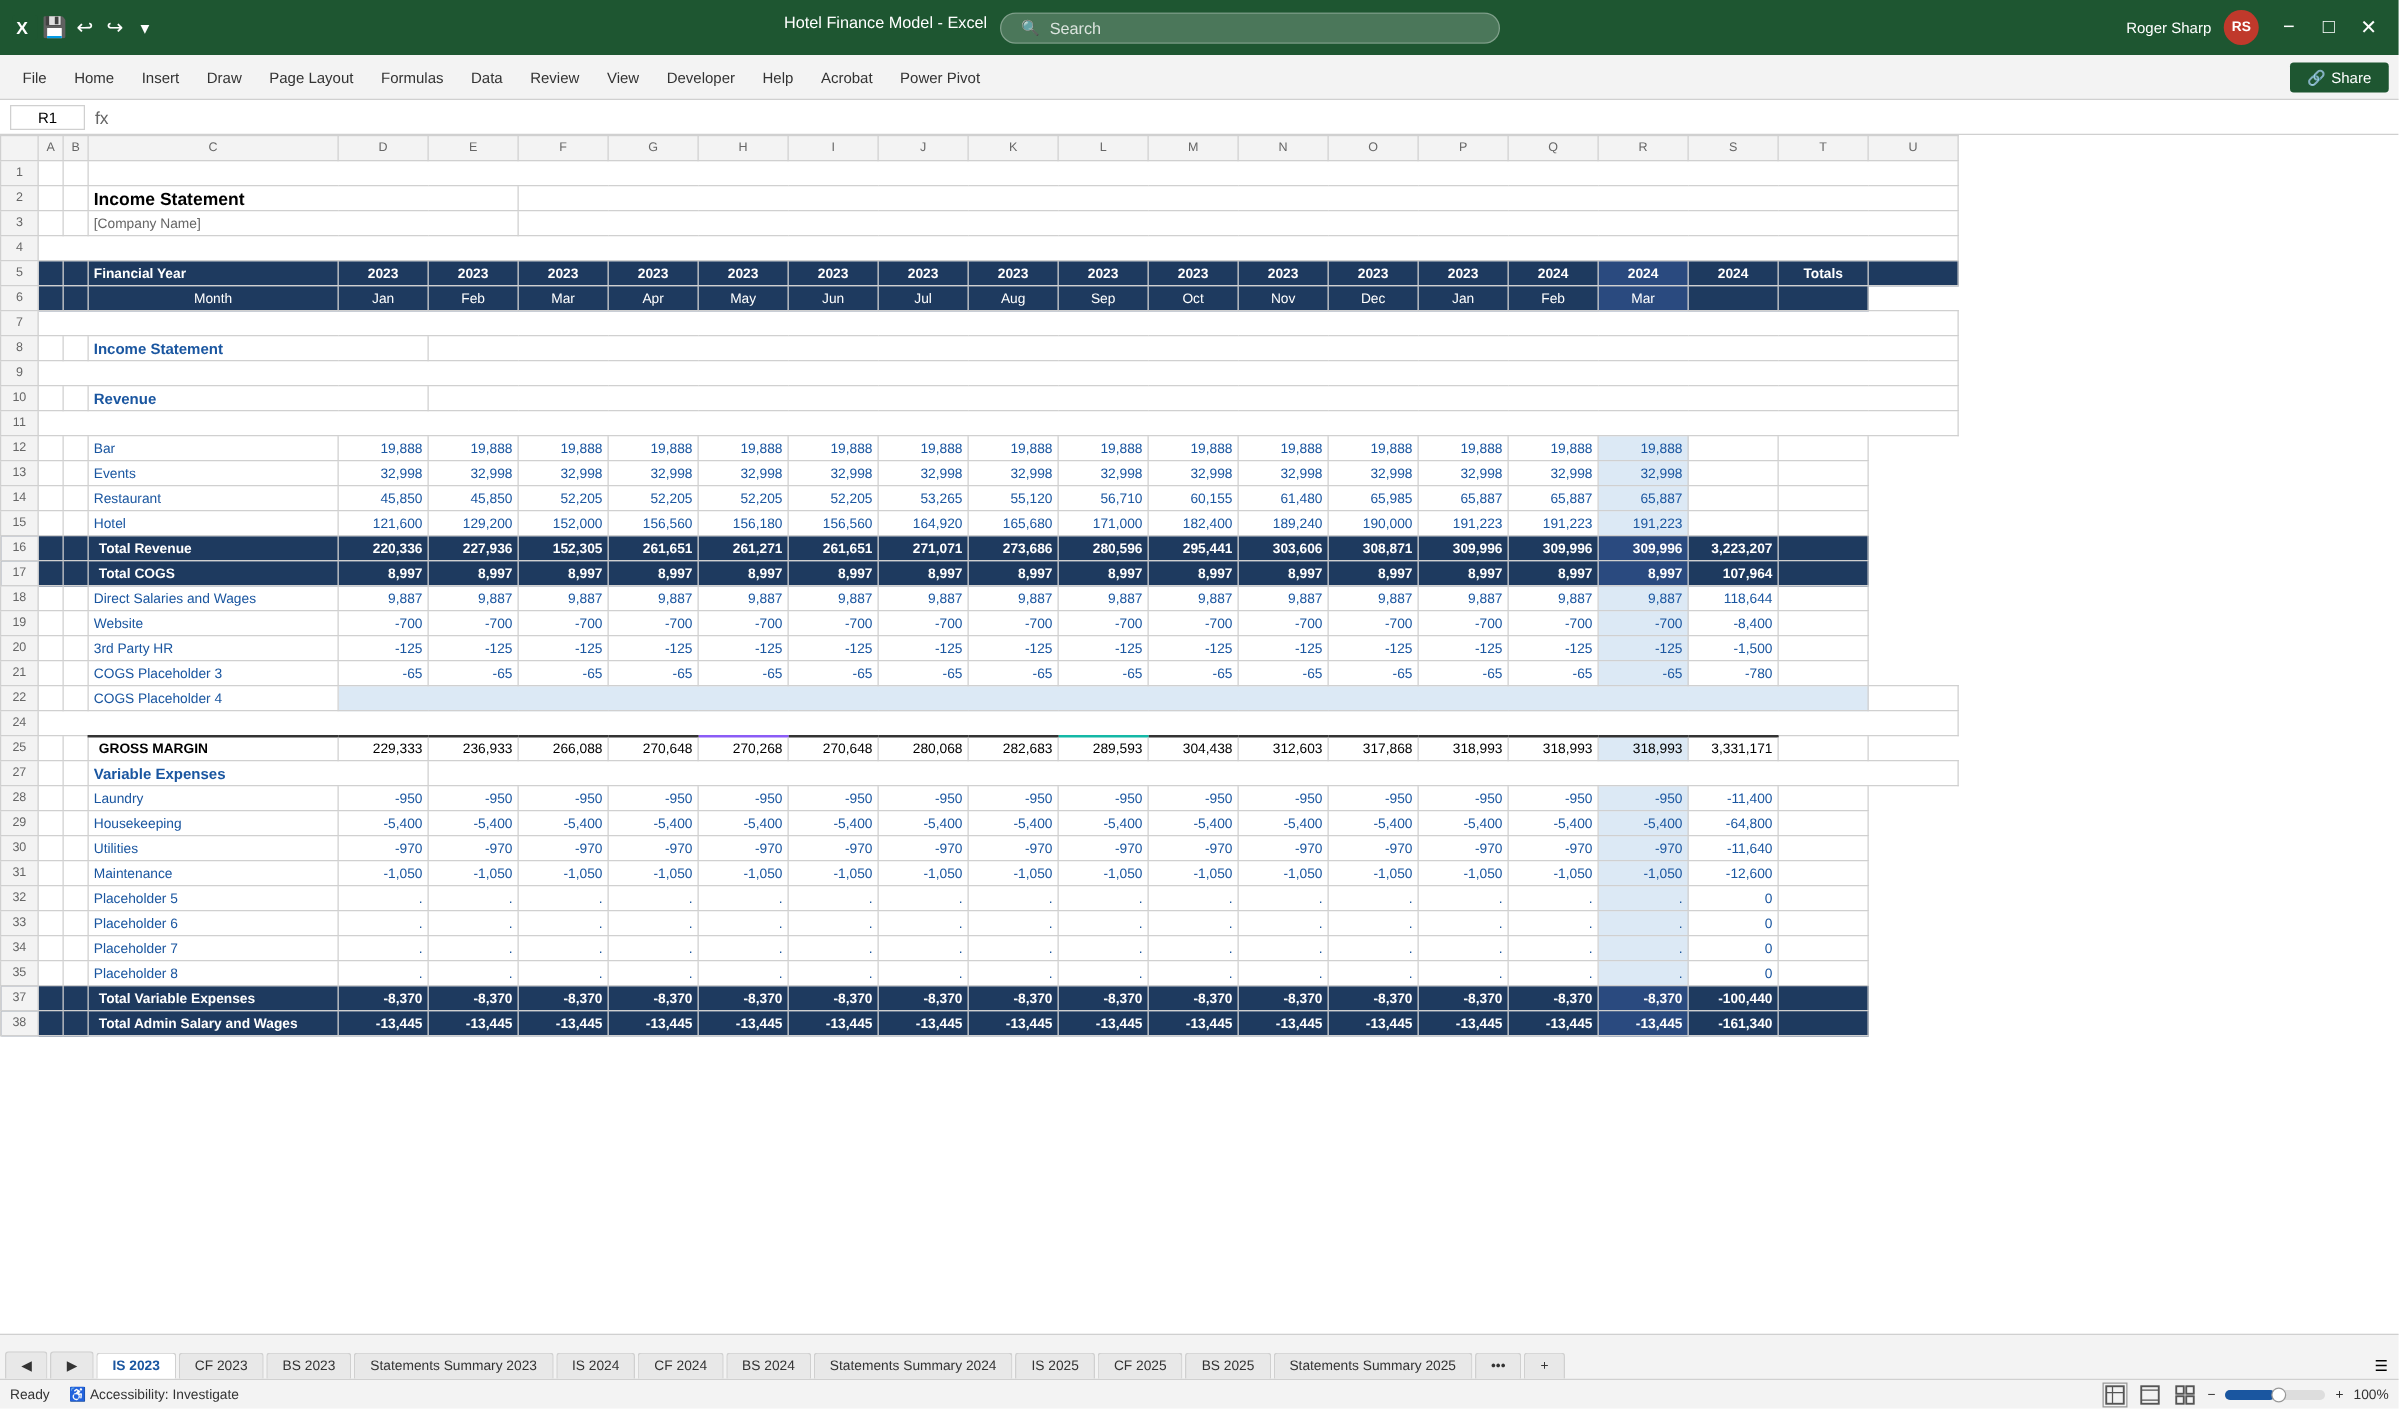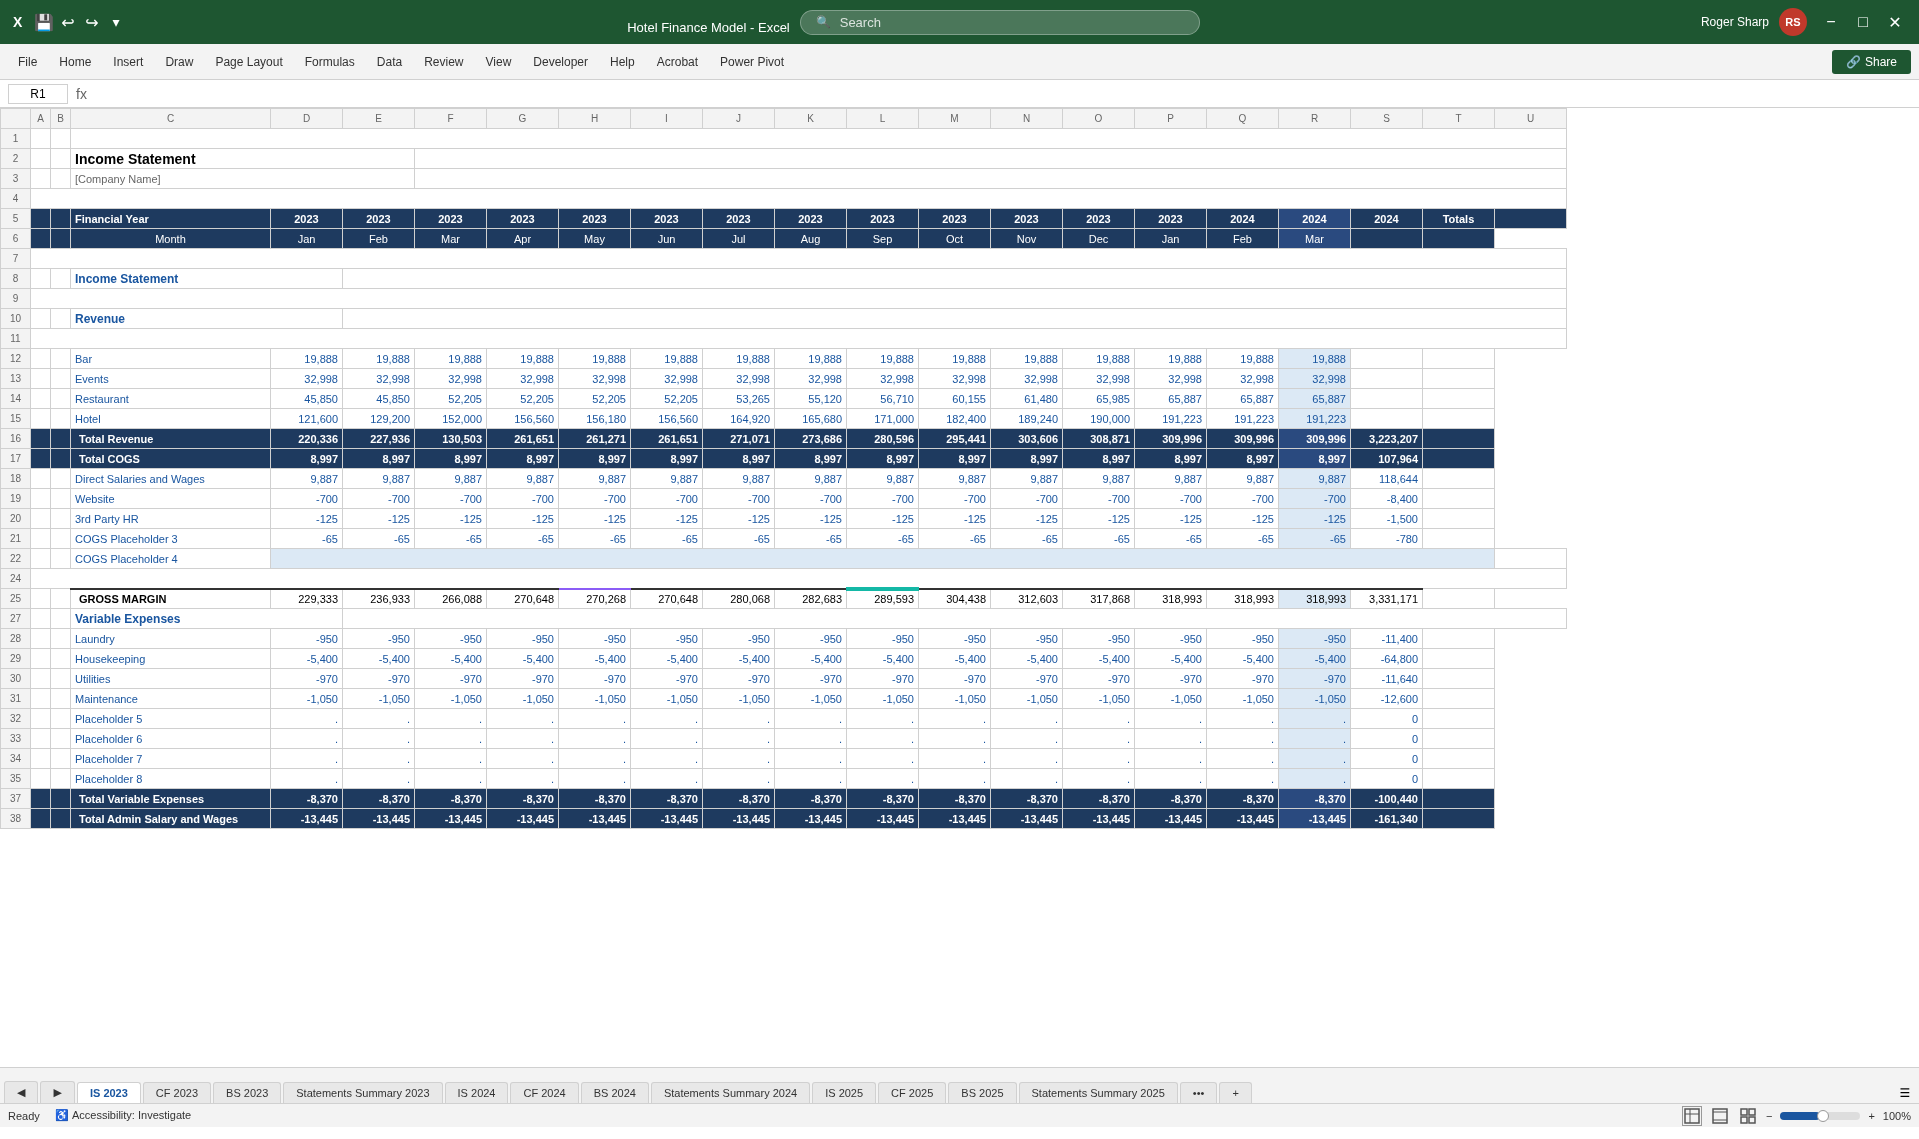--- a/index.html
+++ b/index.html
@@ -10,21 +10,21 @@
       background: #1e5631;
       color: white;
       height: 44px;
       display: flex;
       align-items: center;
       padding: 0 10px;
       gap: 8px;
     }
     .title-bar-icons { display: flex; gap: 4px; align-items: center; }
     .title-icon { width: 20px; height: 20px; display: flex; align-items: center; justify-content: center; font-size: 14px; cursor: pointer; }
-    .title-center { flex: 1; display: flex; justify-content: center; align-items: flex-end; gap: 10px; }
+    .title-center { flex: 1; display: flex; justify-content: center; align-items: flex-start; gap: 10px; }
     .search-box {
       background: rgba(255,255,255,0.2);
       border: 1px solid rgba(255,255,255,0.3);
       border-radius: 20px;
       padding: 4px 16px;
       color: white;
       width: 400px;
       display: flex;
       align-items: center;
       gap: 8px;
@@ -531,21 +531,21 @@
           <td></td>
         </tr>
 
         <tr style="background:#1e3a5f; color:white;">
           <td class="row-num" style="background:#f3f3f3; color:#666;">16</td>
           <td style="background:#1e3a5f;"></td>
             <td style="background:#1e3a5f;"></td>
           <td style="color:white; font-weight:bold; padding-left:8px;">Total Revenue</td>
           <td class="data-cell" style="color:white; font-weight:bold;">220,336</td>
           <td class="data-cell" style="color:white; font-weight:bold;">227,936</td>
-          <td class="data-cell" style="color:white; font-weight:bold;">130,503</td>
+          <td class="data-cell" style="color:white; font-weight:bold;">152,305</td>
           <td class="data-cell" style="color:white; font-weight:bold;">261,651</td>
           <td class="data-cell" style="color:white; font-weight:bold;">261,271</td>
           <td class="data-cell" style="color:white; font-weight:bold;">261,651</td>
           <td class="data-cell" style="color:white; font-weight:bold;">271,071</td>
           <td class="data-cell" style="color:white; font-weight:bold;">273,686</td>
           <td class="data-cell" style="color:white; font-weight:bold;">280,596</td>
           <td class="data-cell" style="color:white; font-weight:bold;">295,441</td>
           <td class="data-cell" style="color:white; font-weight:bold;">303,606</td>
           <td class="data-cell" style="color:white; font-weight:bold;">308,871</td>
           <td class="data-cell" style="color:white; font-weight:bold;">309,996</td>
@@ -696,21 +696,21 @@
             <td></td>
           <td style="font-weight:bold; text-align:left; padding-left:8px; border-top:2px solid #333;">GROSS MARGIN</td>
           <td class="data-cell" style="border-top:2px solid #333;">229,333</td>
           <td class="data-cell" style="border-top:2px solid #333;">236,933</td>
           <td class="data-cell" style="border-top:2px solid #333;">266,088</td>
           <td class="data-cell" style="border-top:2px solid #333;">270,648</td>
           <td class="data-cell" style="border-top:2px solid #8b5cf6;">270,268</td>
           <td class="data-cell" style="border-top:2px solid #333;">270,648</td>
           <td class="data-cell" style="border-top:2px solid #333;">280,068</td>
           <td class="data-cell" style="border-top:2px solid #333;">282,683</td>
-          <td class="data-cell" style="border-top:4px solid #14b8a6;">289,593</td>
+          <td class="data-cell" style="border-top:2px solid #14b8a6;">289,593</td>
           <td class="data-cell" style="border-top:2px solid #333;">304,438</td>
           <td class="data-cell" style="border-top:2px solid #333;">312,603</td>
           <td class="data-cell" style="border-top:2px solid #333;">317,868</td>
           <td class="data-cell" style="border-top:2px solid #333;">318,993</td>
           <td class="data-cell" style="border-top:2px solid #333;">318,993</td>
           <td class="data-cell col-R" style="border-top:2px solid #333;">318,993</td>
           <td class="data-cell" style="border-top:2px solid #333;">3,331,171</td>
           <td></td>
         </tr>
 

